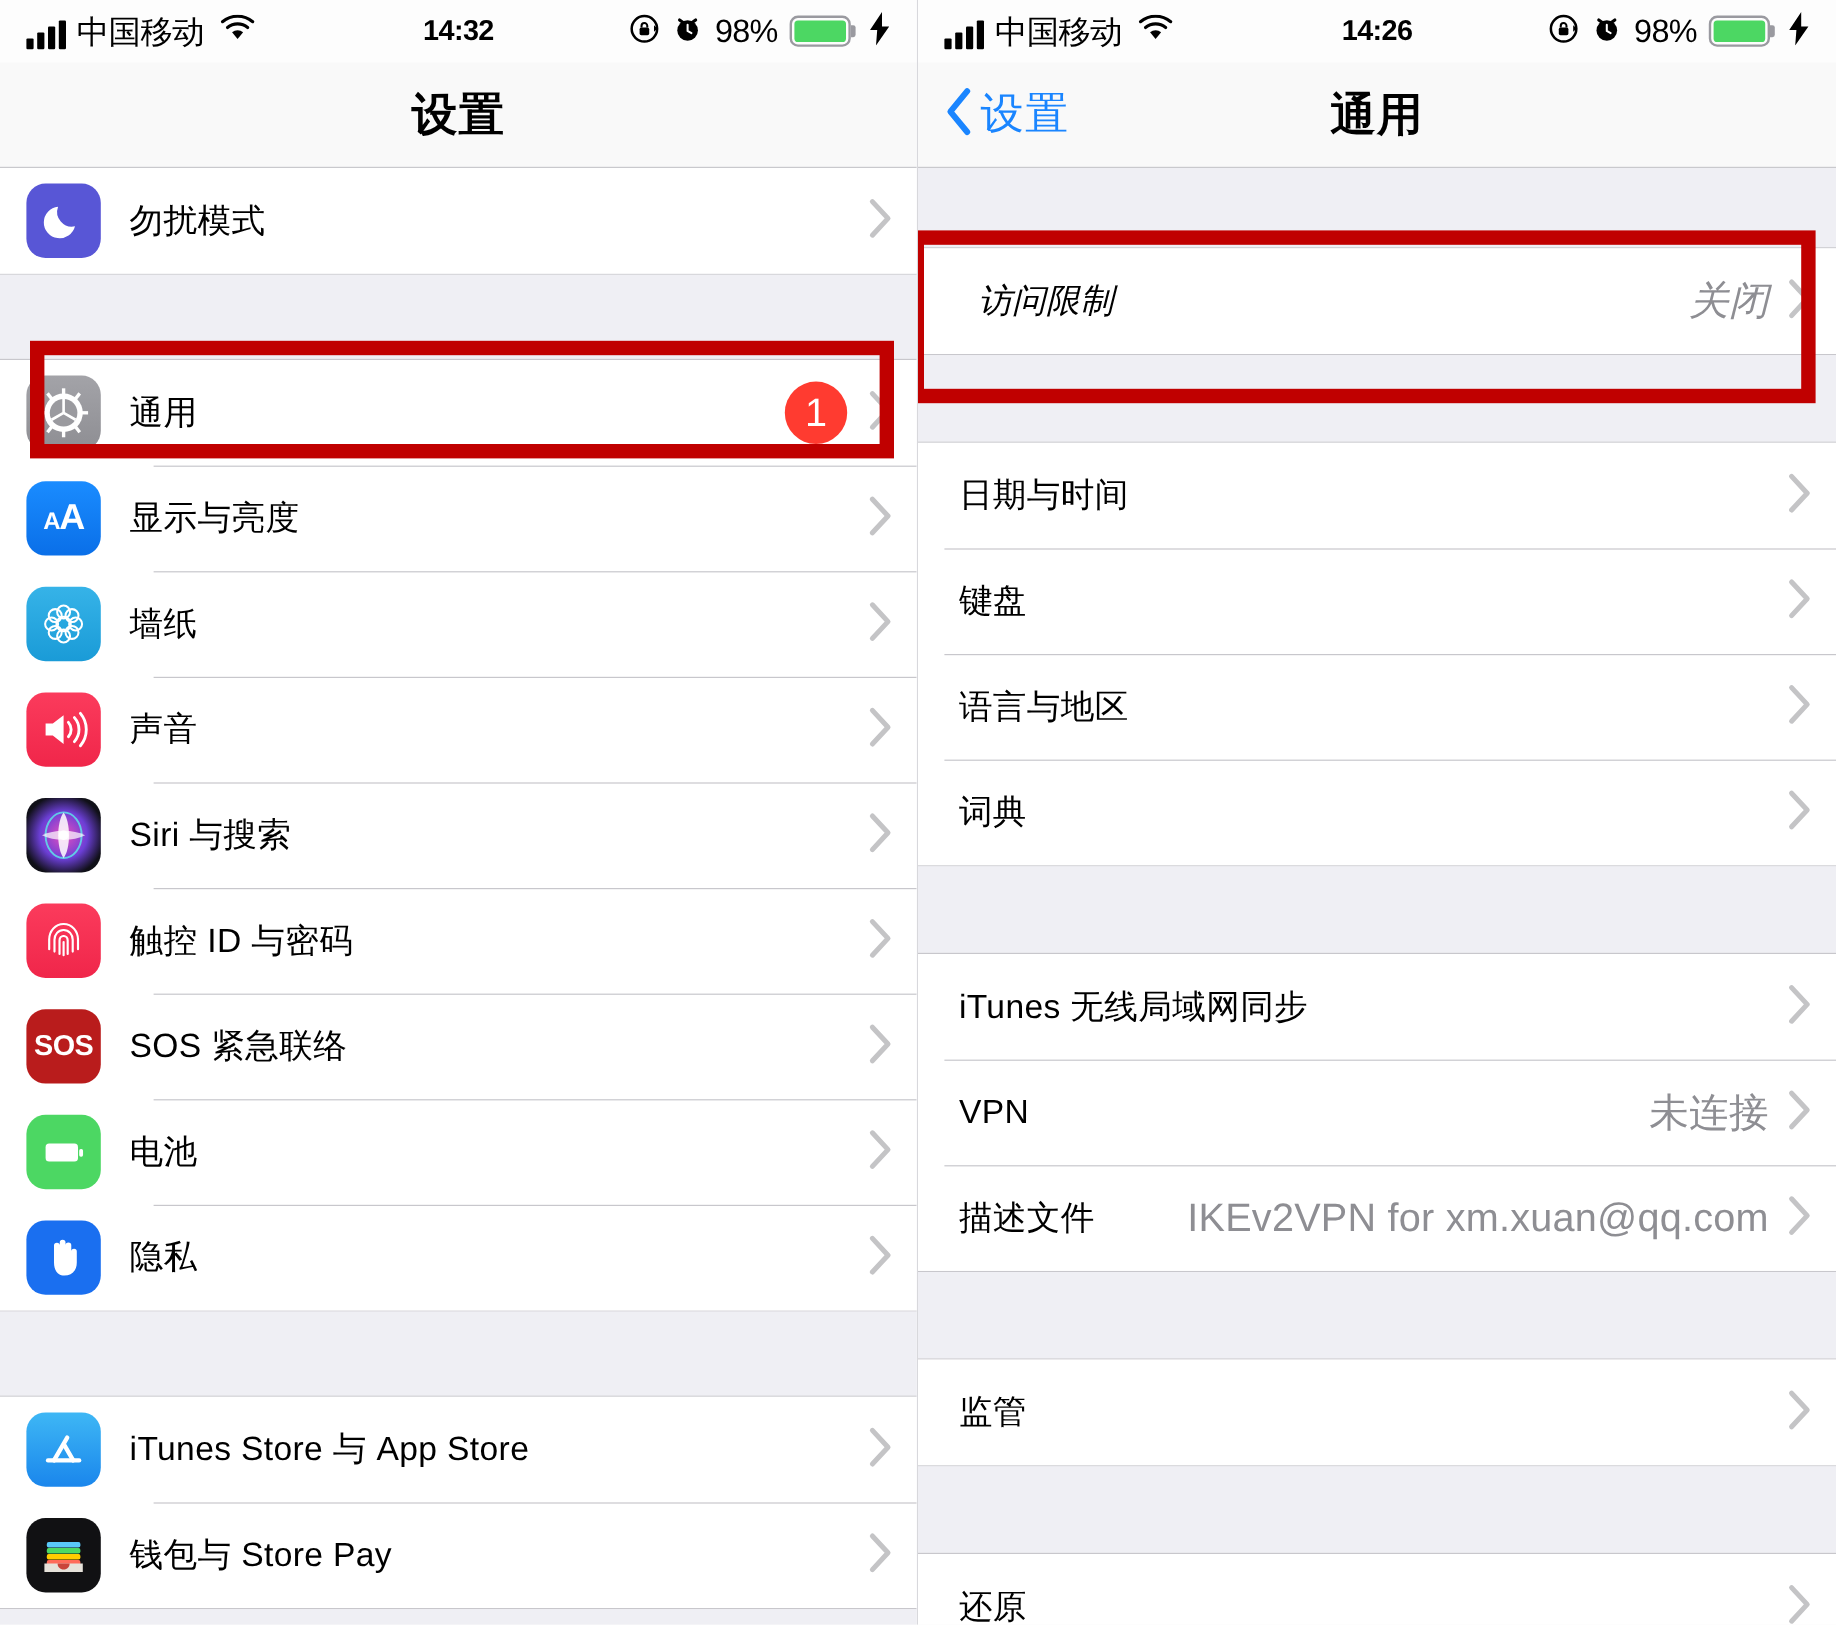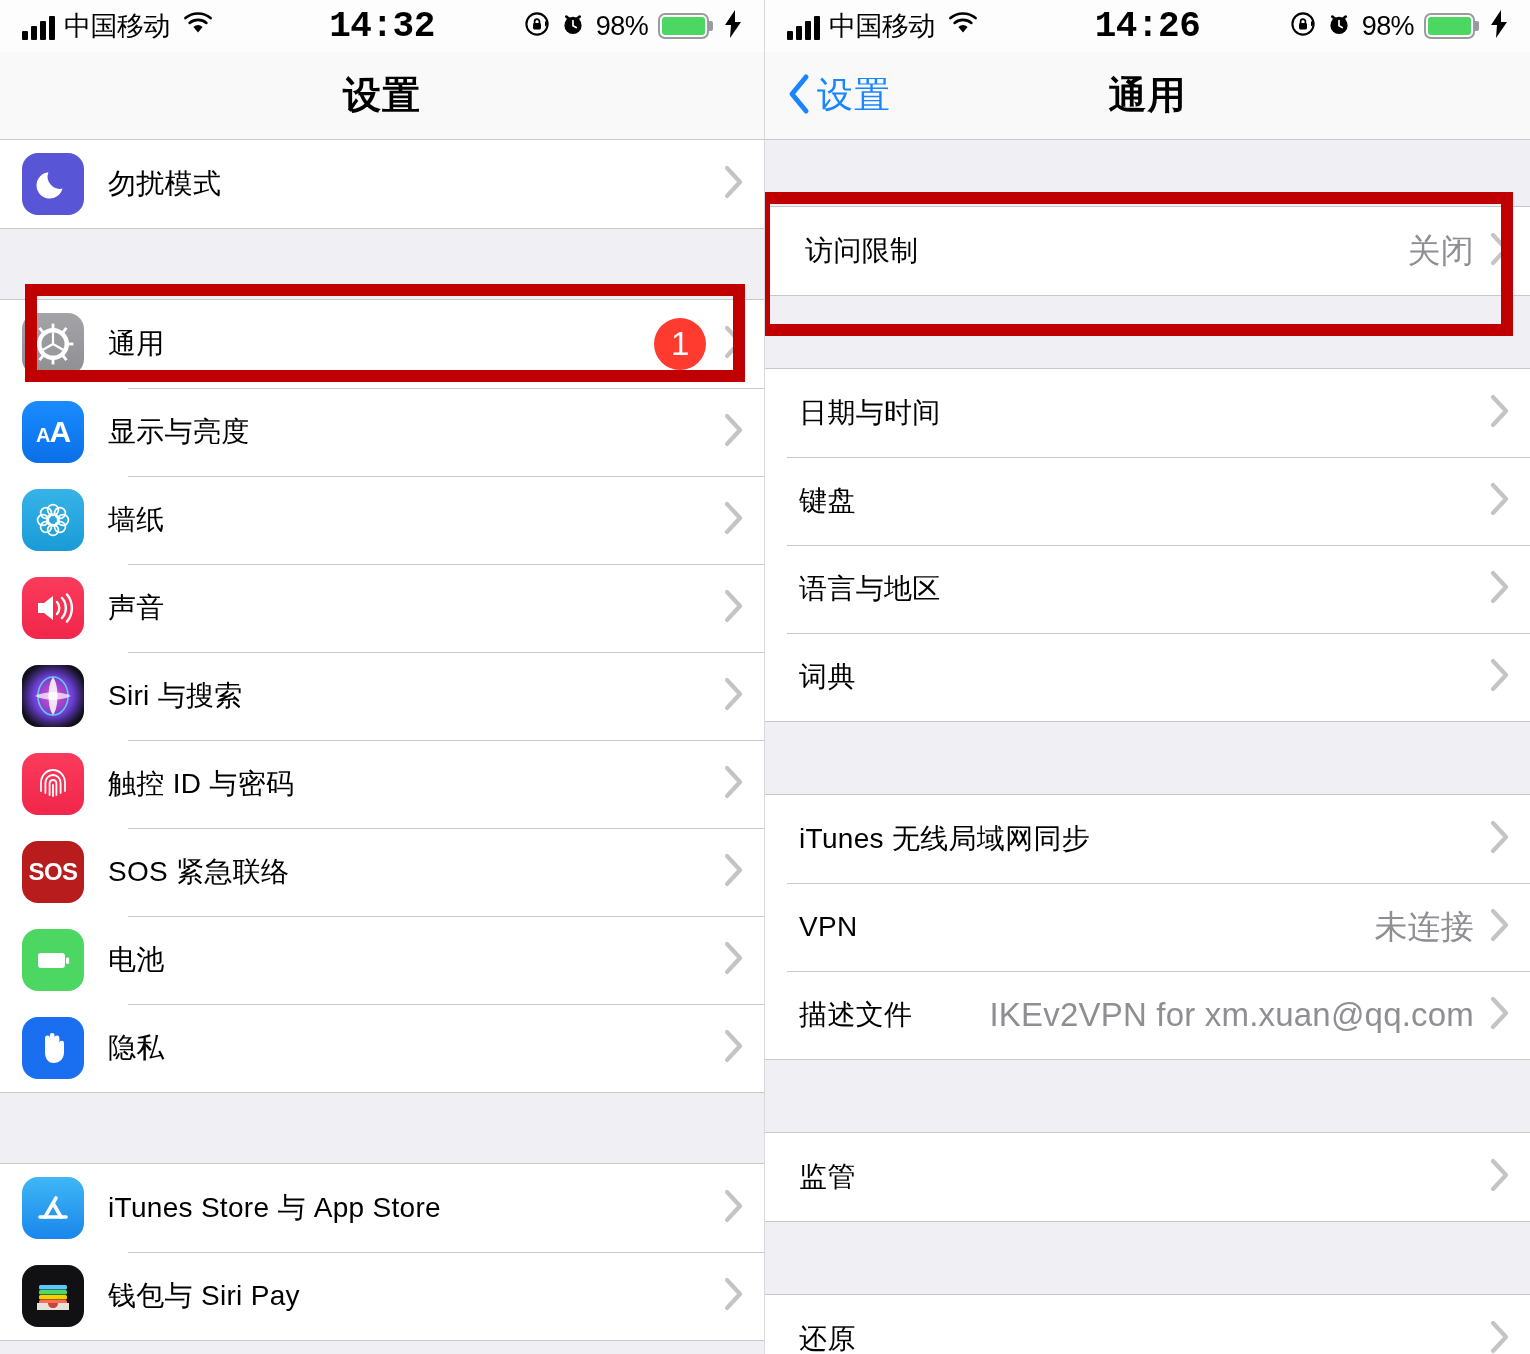--- a/index.html
+++ b/index.html
@@ -31,23 +31,22 @@
   .sig i { display: block; width: 6px; background: #000; border-radius: 1px; }
   .sig i:nth-child(1) { height: 9px; }
   .sig i:nth-child(2) { height: 14px; }
   .sig i:nth-child(3) { height: 19px; }
   .sig i:nth-child(4) { height: 24px; }
   .carrier { font-size: 27px; font-weight: 500; color: #000; line-height: 1; letter-spacing: -0.5px; }
   .wifi { margin-left: 4px; }
   .sb-time {
     position: absolute; left: 0; right: 0; top: 0; bottom: 0;
     display: flex; align-items: center; justify-content: center;
-    font-size: 36px; font-weight: 700; color: #000; letter-spacing: -0.5px;
+    font-size: 24px; font-weight: 700; color: #000; letter-spacing: -0.5px;
     pointer-events: none;
-    font-family: Liberation Mono, monospace;
   }
   .sb-right {
     margin-left: auto; display: flex; align-items: center; gap: 10px;
     position: relative; z-index: 2;
   }
   .batt-pct { font-size: 27px; font-weight: 400; color: #000; letter-spacing: -0.6px; }
   .battery {
     width: 51px; height: 26px;
     border: 2.5px solid #9a9aa0; border-radius: 7px;
     padding: 2px; position: relative;
@@ -420,21 +419,21 @@
           <span class="icon ic-wallet">
             <svg width="46" height="46" viewBox="0 0 46 46">
                 <rect x="9" y="12" width="28" height="4.6" rx="1.6" fill="#5ac8fa"></rect>
                 <rect x="9" y="17" width="28" height="4.6" rx="1.6" fill="#4cd964"></rect>
                 <rect x="9" y="22" width="28" height="4.6" rx="1.6" fill="#ffcc00"></rect>
                 <rect x="9" y="27" width="28" height="4.6" rx="1.6" fill="#ff6b5a"></rect>
                 <path d="M7 30h32v7H7z" fill="#e6e2da"></path>
                 <path d="M18 30h10c0 3-2 5-5 5s-5-2-5-5z" fill="#c9443a"></path>
               </svg>
           </span>
-          <span class="label">钱包与 Siri Pay</span>
+          <span class="label">钱包与 Store Pay</span>
           <span class="spacer"></span>
           <span class="chev">
             <svg width="20" height="34" viewBox="0 0 20 34">
                 <path d="M3 3l13 14L3 31" stroke="#c4c4c6" stroke-width="4.2" fill="none" stroke-linecap="round" stroke-linejoin="round"></path>
               </svg>
           </span>
         </div>
       </div>
 
       <div class="gap" style="height:60px;"></div>
@@ -501,21 +500,21 @@
         <span class="nav-back-label">设置</span>
       </div>
       <div class="nav-title">通用</div>
     </div>
 
     <div class="list">
 
       <div class="gap" style="height:66px;"></div>
 
       <div class="group">
-        <div class="row noicon" style="padding-left:40px;">
+        <div class="row noicon" style="padding-left:50px;font-style:italic;">
           <span class="label">访问限制</span>
           <span class="spacer"></span>
           <span class="value">关闭</span>
           <span class="chev">
             <svg width="20" height="34" viewBox="0 0 20 34">
                 <path d="M3 3l13 14L3 31" stroke="#c4c4c6" stroke-width="4.2" fill="none" stroke-linecap="round" stroke-linejoin="round"></path>
               </svg>
           </span>
         </div>
       </div>

